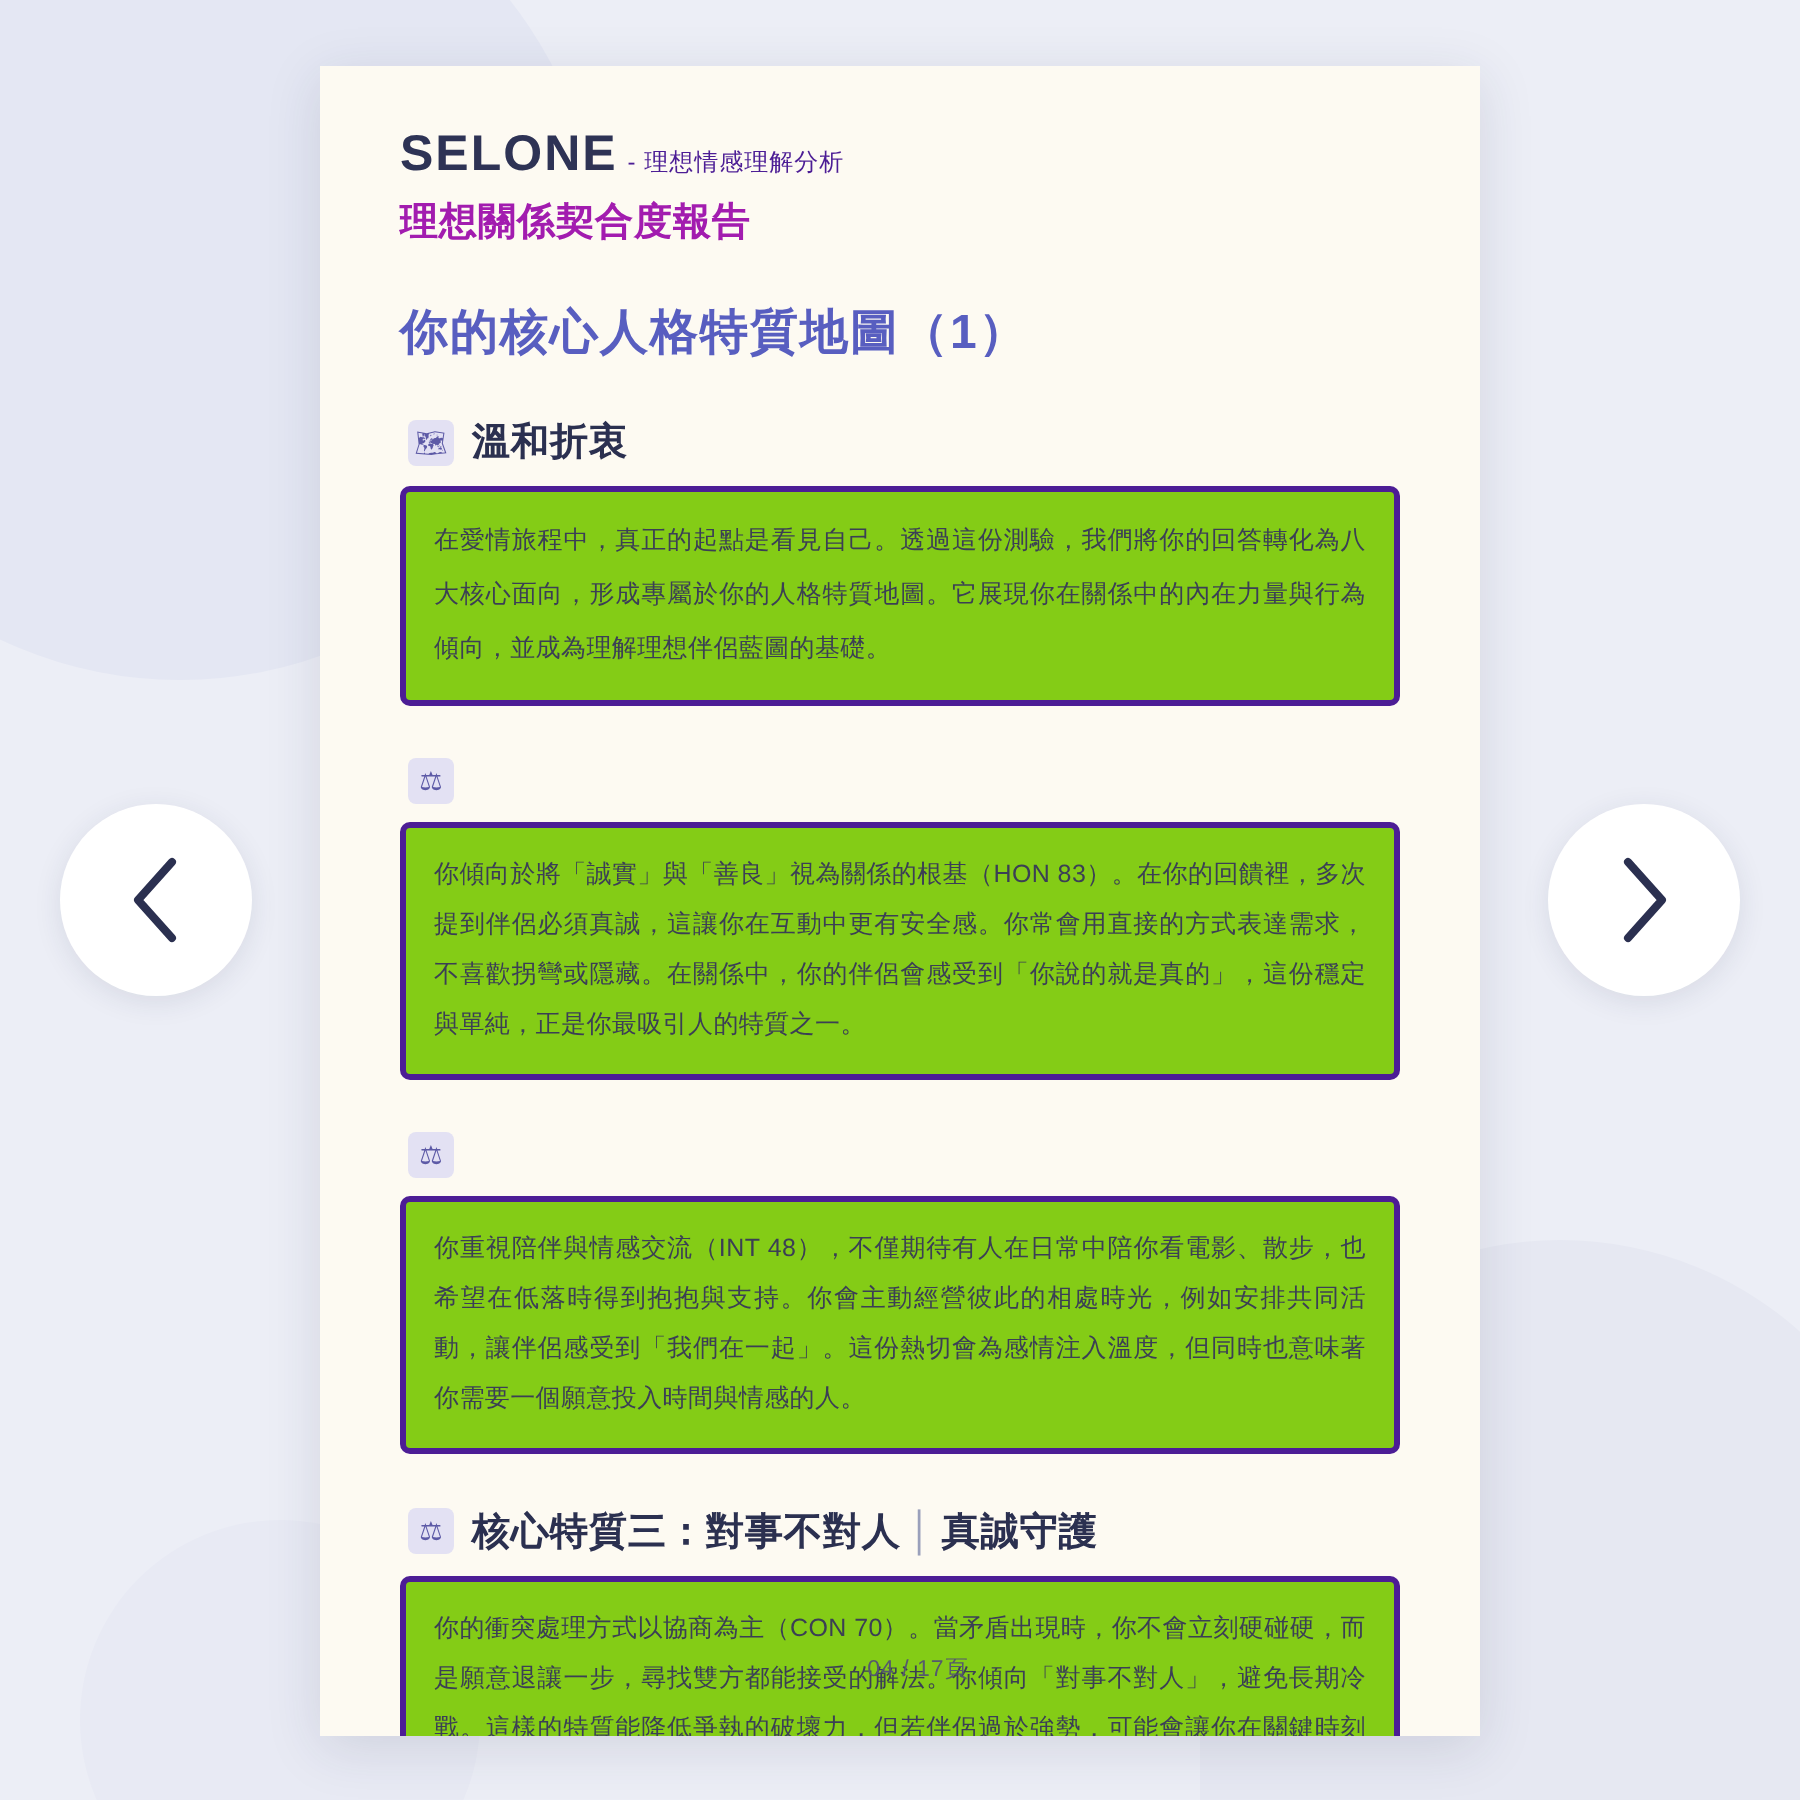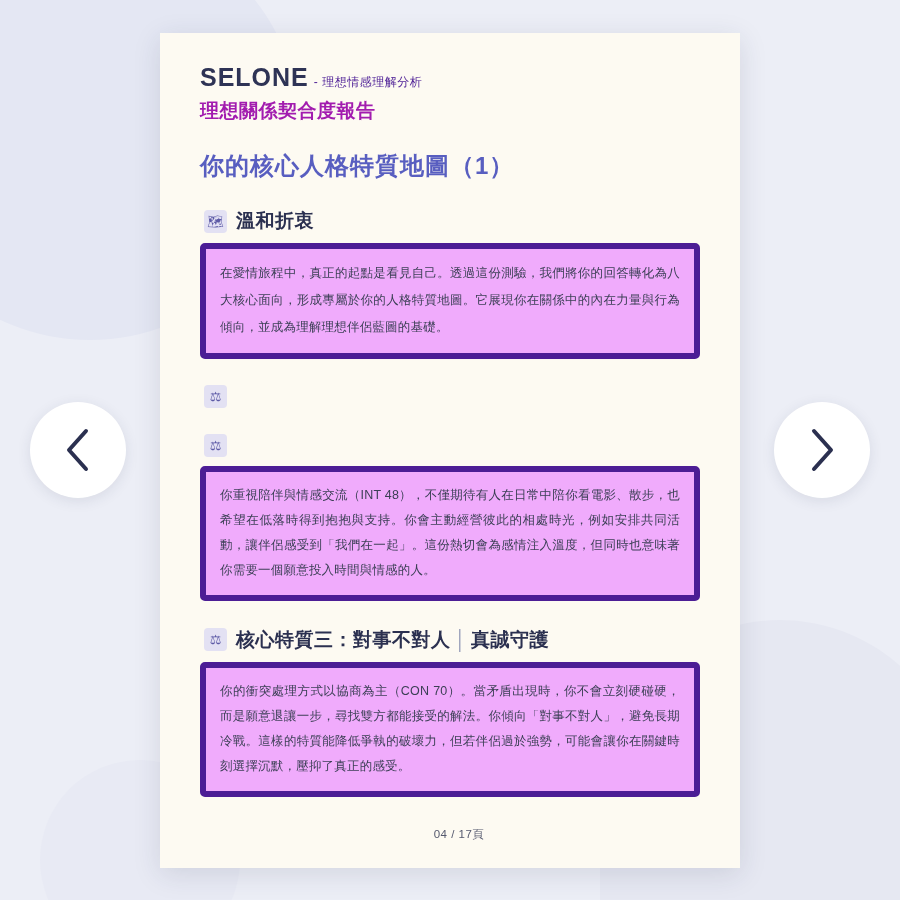--- a/index.html
+++ b/index.html
@@ -140,23 +140,23 @@
     letter-spacing: 0.5px;
   }
   .section-title .divider {
     color: #9aa0bb;
     font-weight: normal;
     margin: 0 4px;
   }
 
   
   .body-box {
-    border: 6px solid #4c1d95;
+    border: 3px solid #4c1d95;
     border-radius: 5px;
-    background: #f0abfc;
+    background: #84cc16;
     padding: 11px 14px 12px 14px;
     font-size: 12.5px;
     line-height: 2.0;
     color: #3b3f55;
     letter-spacing: 0.2px;
     text-align: justify;
   }
   .body-box.intro { line-height: 2.15; }
 
   .footer {
@@ -207,20 +207,21 @@
 
   <div class="section-head">
     <span class="sec-icon">🗺</span>
     <span class="section-title">溫和折衷</span>
   </div>
   <div class="body-box intro">在愛情旅程中，真正的起點是看見自己。透過這份測驗，我們將你的回答轉化為八大核心面向，形成專屬於你的人格特質地圖。它展現你在關係中的內在力量與行為傾向，並成為理解理想伴侶藍圖的基礎。</div>
 
   <div class="section-head">
     <span class="sec-icon">⚖</span>
   </div>
+  <div class="body-box">你傾向於將「誠實」與「善良」視為關係的根基（HON 83）。在你的回饋裡，多次提到伴侶必須真誠，這讓你在互動中更有安全感。你常會用直接的方式表達需求，不喜歡拐彎或隱藏。在關係中，你的伴侶會感受到「你說的就是真的」，這份穩定與單純，正是你最吸引人的特質之一。</div>
 
   <div class="section-head">
     <span class="sec-icon">⚖</span>
   </div>
   <div class="body-box">你重視陪伴與情感交流（INT 48），不僅期待有人在日常中陪你看電影、散步，也希望在低落時得到抱抱與支持。你會主動經營彼此的相處時光，例如安排共同活動，讓伴侶感受到「我們在一起」。這份熱切會為感情注入溫度，但同時也意味著你需要一個願意投入時間與情感的人。</div>
 
   <div class="section-head">
     <span class="sec-icon">⚖</span>
     <span class="section-title"><span>核心特質三：對事不對人</span><span class="divider">│</span><span>真誠守護</span></span>
   </div>

